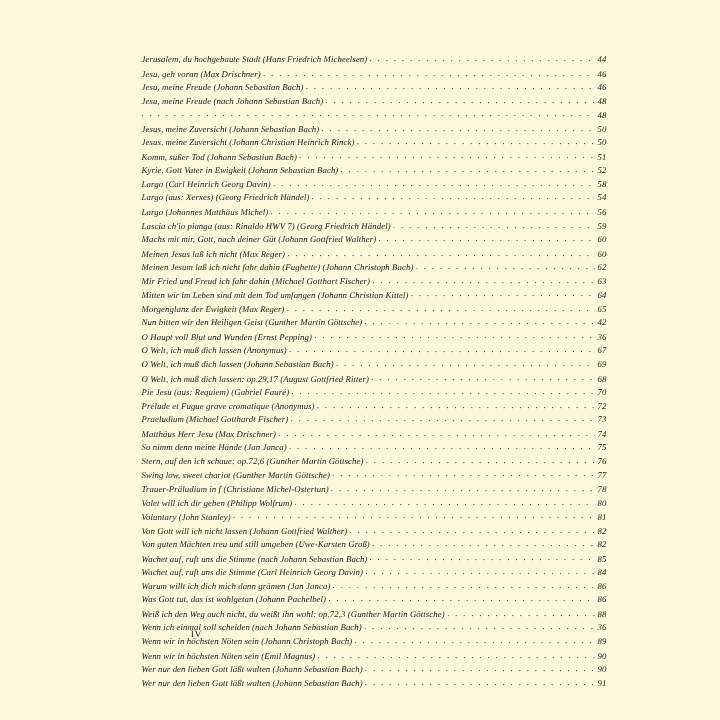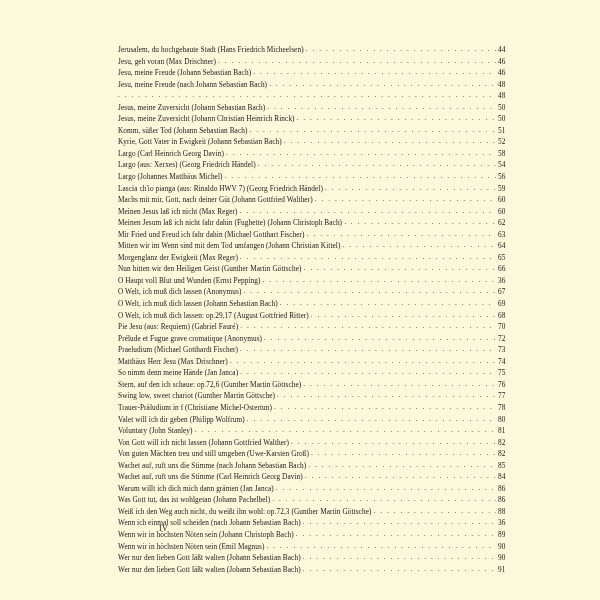--- a/index.html
+++ b/index.html
@@ -23,20 +23,21 @@
   .content {
     position: absolute;
     left: 118px;
     top: 44px;
     width: 398px;
   }
   .toc-list {
     list-style: none;
     margin: 0;
     padding: 0;
+    font-style: italic;
   }
   .toc-row {
     display: flex;
     align-items: flex-end;
     font-size: 7.3px;
     line-height: 11.55px;
     color: #1a1a1a;
     white-space: nowrap;
   }
   .toc-title {
@@ -153,33 +154,33 @@
           <span class="toc-title">Meinen Jesum laß ich nicht fahr dahin (Fughette) (Johann Christoph Bach)</span>
           <span class="toc-dots">. . . . . . . . . . . . . . . . . . . . . . . . . . . . . . . . . . . . . . . . . . . . . . . . . . . . . . . . . . . . . . . . . . . . . . . . . . . . . . . . . . . . . . . . . . . . . . . . . . . . . . .</span>
           <span class="toc-page">62</span>
         </li>
         <li class="toc-row">
           <span class="toc-title">Mir Fried und Freud ich fahr dahin (Michael Gotthart Fischer)</span>
           <span class="toc-dots">. . . . . . . . . . . . . . . . . . . . . . . . . . . . . . . . . . . . . . . . . . . . . . . . . . . . . . . . . . . . . . . . . . . . . . . . . . . . . . . . . . . . . . . . . . . . . . . . . . . . . . .</span>
           <span class="toc-page">63</span>
         </li>
         <li class="toc-row">
-          <span class="toc-title">Mitten wir im Wenn sind mit dem Tod umfangen (Johann Christian Kittel)</span>
+          <span class="toc-title">Mitten wir im Leben sind mit dem Tod umfangen (Johann Christian Kittel)</span>
           <span class="toc-dots">. . . . . . . . . . . . . . . . . . . . . . . . . . . . . . . . . . . . . . . . . . . . . . . . . . . . . . . . . . . . . . . . . . . . . . . . . . . . . . . . . . . . . . . . . . . . . . . . . . . . . . .</span>
           <span class="toc-page">64</span>
         </li>
         <li class="toc-row">
           <span class="toc-title">Morgenglanz der Ewigkeit (Max Reger)</span>
           <span class="toc-dots">. . . . . . . . . . . . . . . . . . . . . . . . . . . . . . . . . . . . . . . . . . . . . . . . . . . . . . . . . . . . . . . . . . . . . . . . . . . . . . . . . . . . . . . . . . . . . . . . . . . . . . .</span>
           <span class="toc-page">65</span>
         </li>
         <li class="toc-row">
           <span class="toc-title">Nun bitten wir den Heiligen Geist (Gunther Martin Göttsche)</span>
           <span class="toc-dots">. . . . . . . . . . . . . . . . . . . . . . . . . . . . . . . . . . . . . . . . . . . . . . . . . . . . . . . . . . . . . . . . . . . . . . . . . . . . . . . . . . . . . . . . . . . . . . . . . . . . . . .</span>
-          <span class="toc-page">66</span>
+          <span class="toc-page">42</span>
         </li>
         <li class="toc-row">
           <span class="toc-title">O Haupt voll Blut und Wunden (Ernst Pepping)</span>
           <span class="toc-dots">. . . . . . . . . . . . . . . . . . . . . . . . . . . . . . . . . . . . . . . . . . . . . . . . . . . . . . . . . . . . . . . . . . . . . . . . . . . . . . . . . . . . . . . . . . . . . . . . . . . . . . .</span>
           <span class="toc-page">36</span>
         </li>
         <li class="toc-row">
           <span class="toc-title">O Welt, ich muß dich lassen (Anonymus)</span>
           <span class="toc-dots">. . . . . . . . . . . . . . . . . . . . . . . . . . . . . . . . . . . . . . . . . . . . . . . . . . . . . . . . . . . . . . . . . . . . . . . . . . . . . . . . . . . . . . . . . . . . . . . . . . . . . . .</span>
           <span class="toc-page">67</span>

